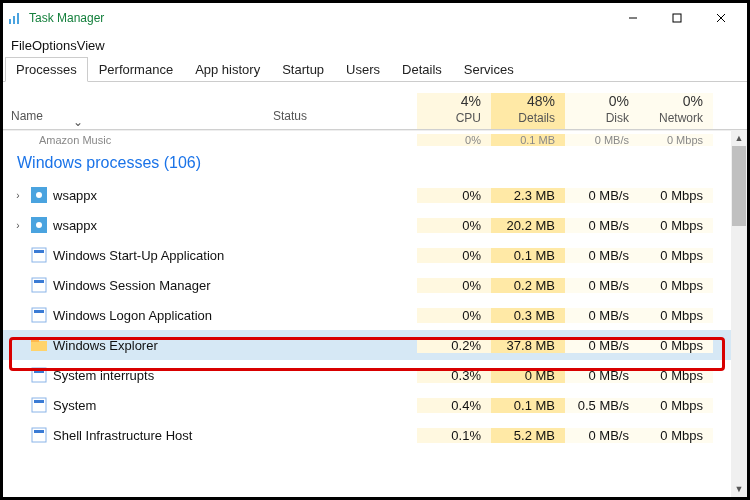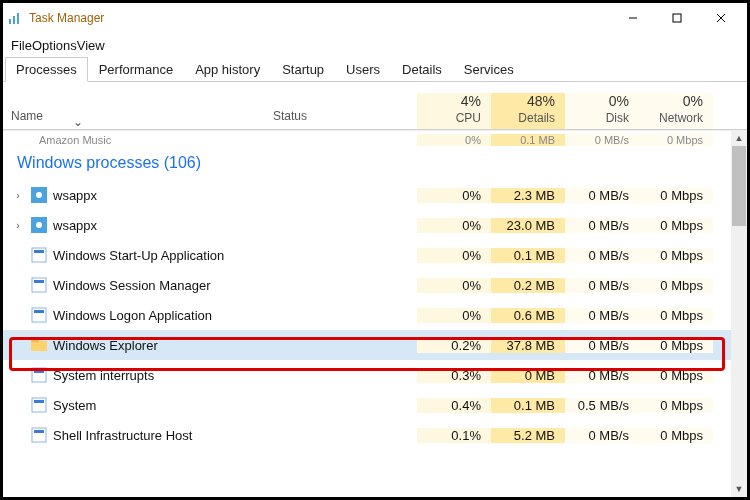--- a/index.html
+++ b/index.html
@@ -1,18 +1,18 @@
 <!DOCTYPE html>
 <html><head>
 <meta charset="utf-8">
 <style>
   * { box-sizing: border-box; margin: 0; padding: 0; font-family: 'Segoe UI', sans-serif; }
   html, body { width: 750px; height: 500px; overflow: hidden; }
   .outer { width: 750px; height: 500px; border: 3px solid #000; background: #fff; position: relative; display: flex; flex-direction: column; }
-  .titlebar { height: 30px; display: flex; align-items: center; padding: 0 4px; font-size: 12px; color: #a16207; }
+  .titlebar { height: 30px; display: flex; align-items: center; padding: 0 4px; font-size: 12px; color: #15803d; }
   .titlebar .icon { width: 16px; height: 16px; margin-right: 6px; display: flex; align-items: center; justify-content: center; }
   .titlebar .spacer { flex: 1; }
   .winbtn { width: 44px; height: 28px; display: flex; align-items: center; justify-content: center; font-size: 12px; }
   .menubar { height: 24px; display: flex; align-items: center; gap: 0; padding: 0 8px; font-size: 13px; color: #111; }
   .tabs { display: flex; border-bottom: 1px solid #ccc; padding: 0 2px; }
   .tab { padding: 4px 10px; font-size: 13px; color: #222; border: 1px solid transparent; border-bottom: none; text-align: center; }
   .tab.active { border-color: #ccc; background: #fff; border-bottom: 1px solid #fff; margin-bottom: -1px; }
   .headers { display: flex; align-items: flex-end; border-bottom: 1px solid #d0d0d0; height: 48px; font-size: 12px; color: #555; }
   .headers .h-name { width: 264px; padding: 0 0 6px 8px; position: relative; }
   .headers .h-status { width: 150px; padding: 0 0 6px 6px; }
@@ -153,21 +153,21 @@
             <span class="picon">
               <svg width="16" height="16">
                 <rect width="16" height="16" fill="#4aa3df"></rect>
                 <circle cx="8" cy="8" r="3" fill="#fff"></circle>
               </svg>
             </span>
             <span>wsappx</span>
           </div>
           <div class="c-status"></div>
           <div class="c-num c-cpu">0%</div>
-          <div class="c-num c-mem">23.0 MB</div>
+          <div class="c-num c-mem">20.2 MB</div>
           <div class="c-num c-disk">0 MB/s</div>
           <div class="c-num c-net">0 Mbps</div>
         </div>
         <div class="row">
           <div class="c-name">
             <span class="expander"></span>
             <span class="picon">
               <svg width="16" height="16">
                 <rect x="1" y="1" width="14" height="14" fill="#fff" stroke="#8ab4e8"></rect>
                 <rect x="3" y="3" width="10" height="3" fill="#3a7bd5"></rect>
@@ -204,21 +204,21 @@
             <span class="picon">
               <svg width="16" height="16">
                 <rect x="1" y="1" width="14" height="14" fill="#fff" stroke="#8ab4e8"></rect>
                 <rect x="3" y="3" width="10" height="3" fill="#3a7bd5"></rect>
               </svg>
             </span>
             <span>Windows Logon Application</span>
           </div>
           <div class="c-status"></div>
           <div class="c-num c-cpu">0%</div>
-          <div class="c-num c-mem">0.6 MB</div>
+          <div class="c-num c-mem">0.3 MB</div>
           <div class="c-num c-disk">0 MB/s</div>
           <div class="c-num c-net">0 Mbps</div>
         </div>
         <div class="row selrow">
           <div class="c-name">
             <span class="expander"></span>
             <span class="picon">
               <svg width="16" height="16">
                 <rect y="4" width="16" height="10" fill="#ffd36b"></rect>
                 <rect width="8" height="5" fill="#ffb84d"></rect>

